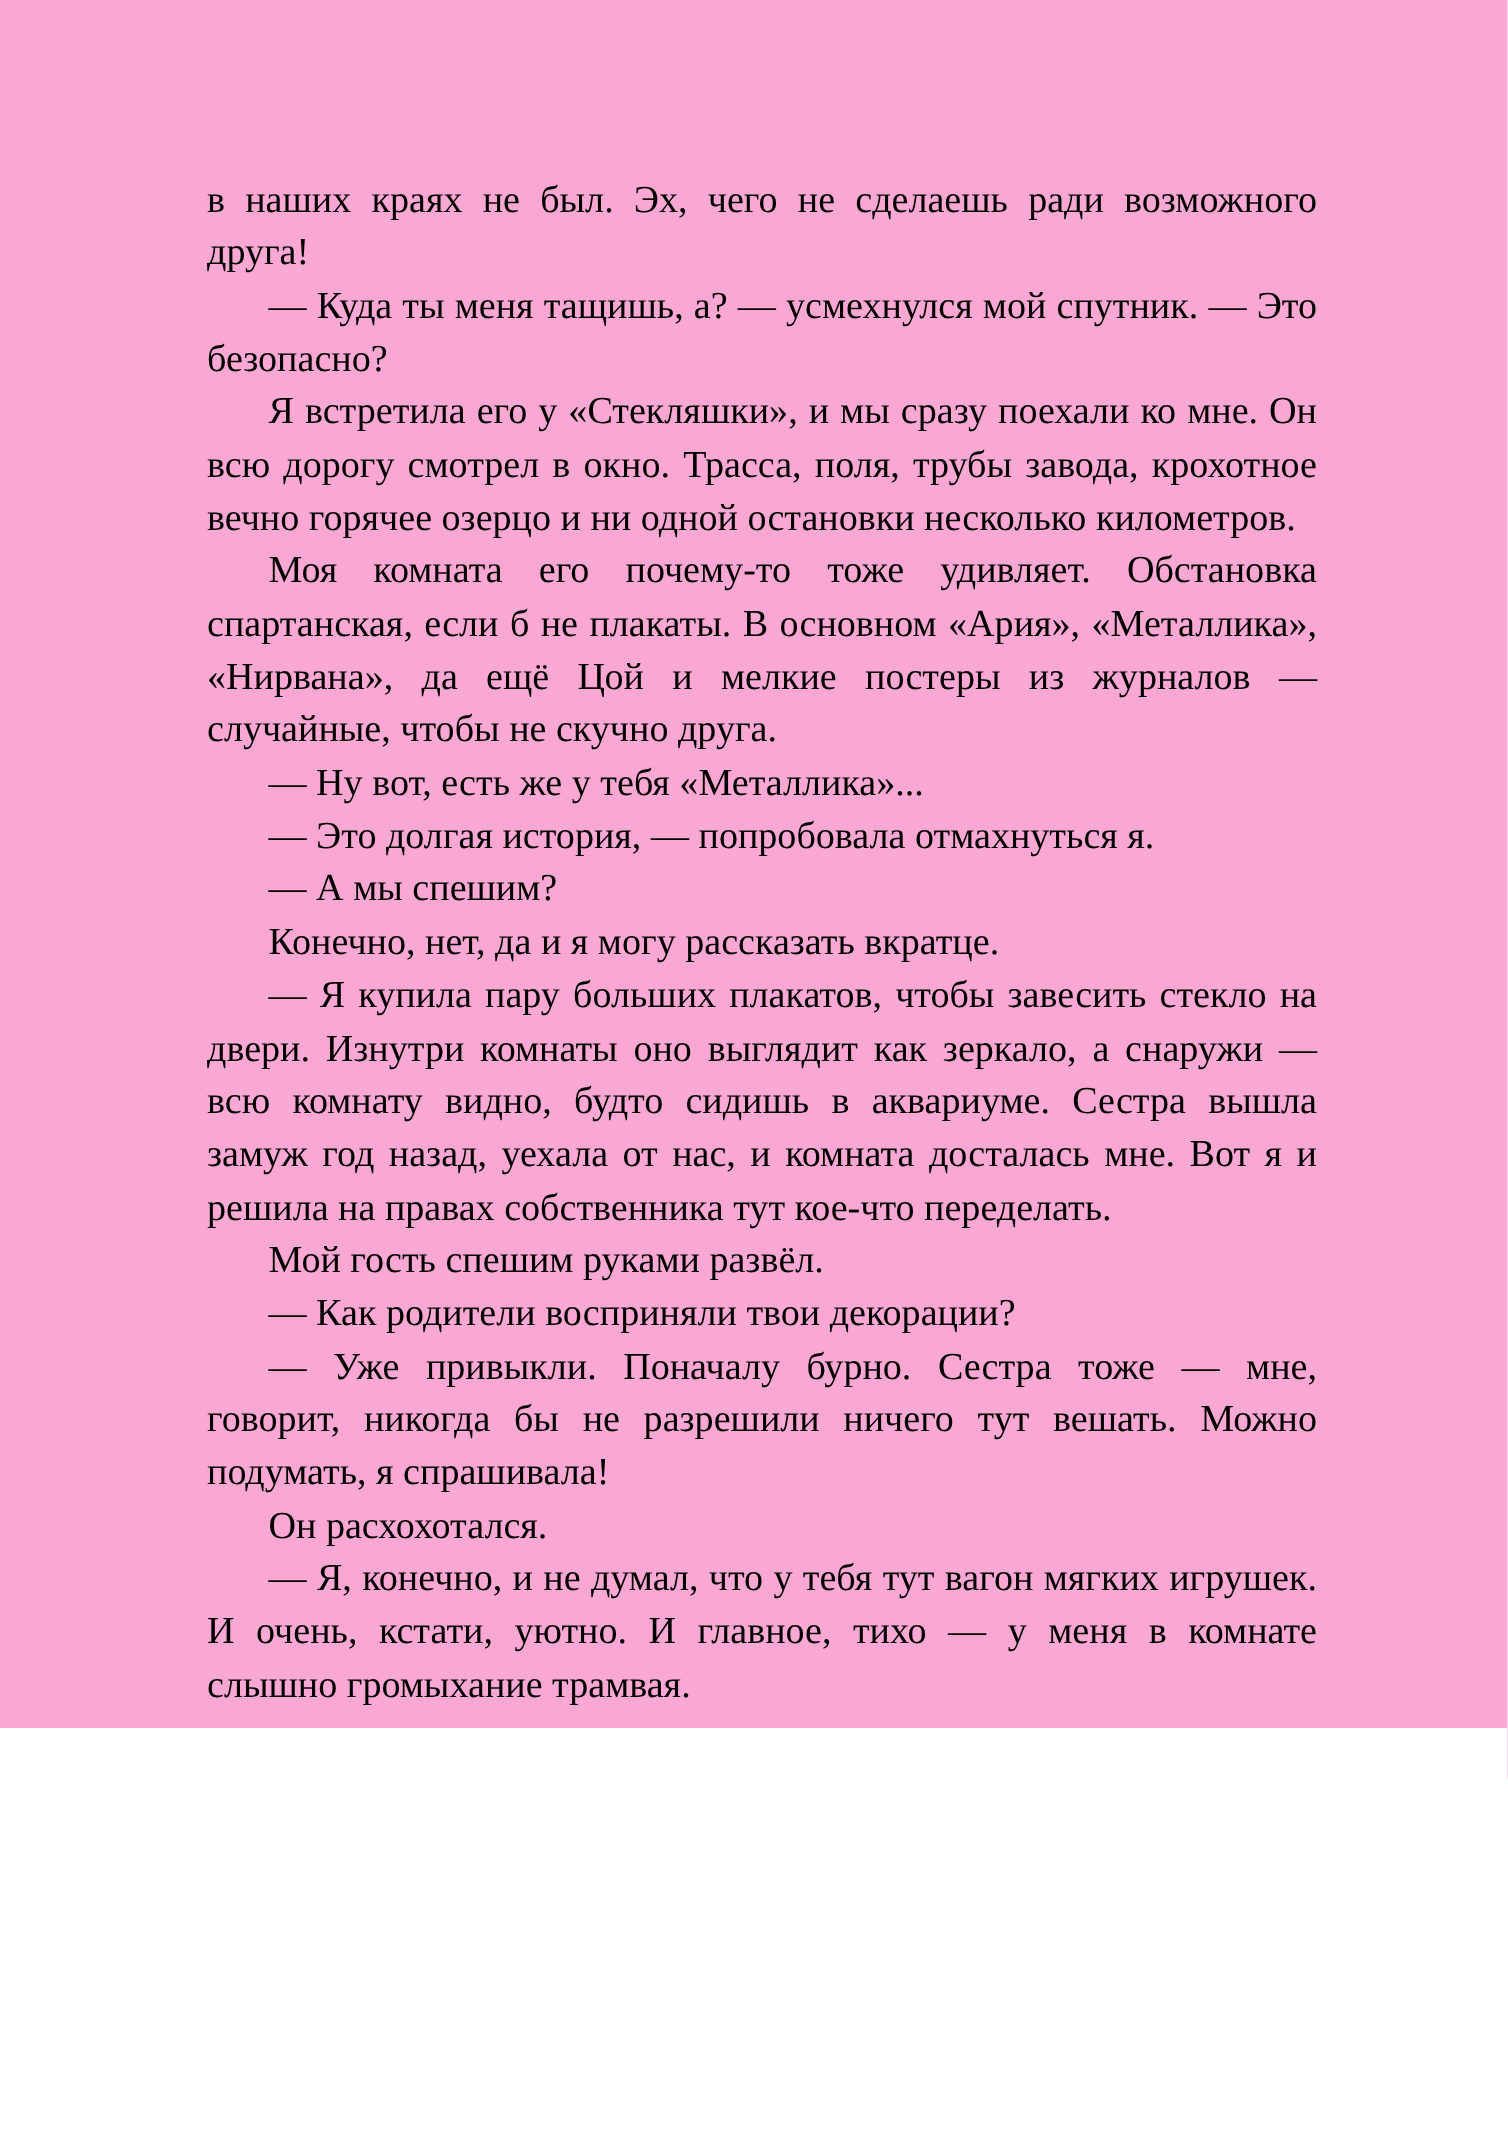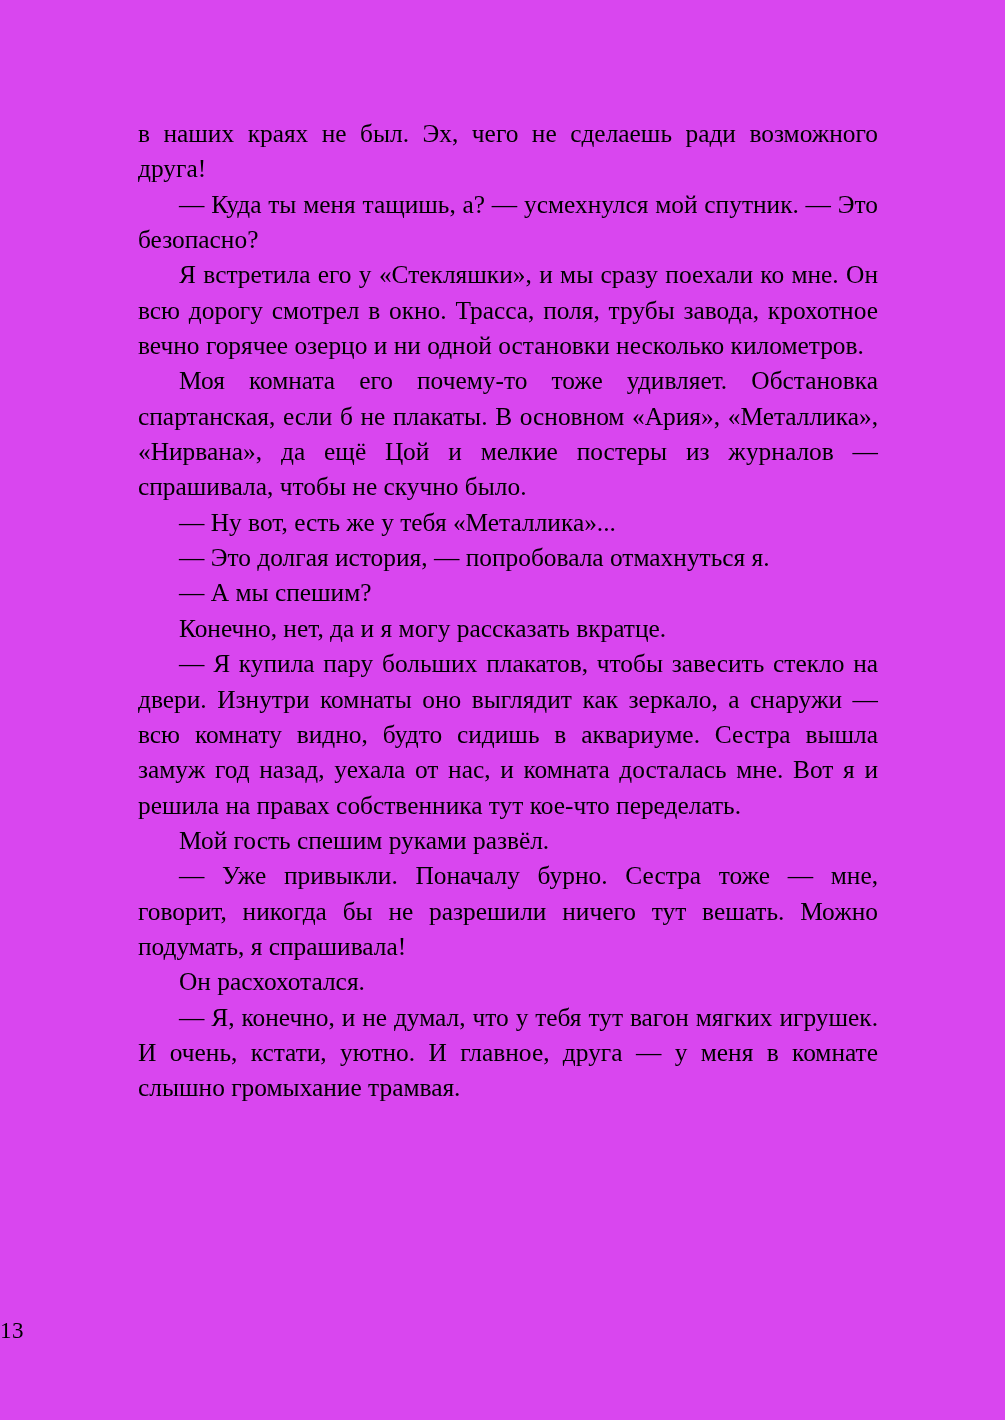--- a/index.html
+++ b/index.html
@@ -4,23 +4,23 @@
 <title>Book Page 13</title>
 <style>
   html, body {
     margin: 0;
     padding: 0;
     background: #ffffff;
   }
   .page {
     position: relative;
     width: 1005px;
-    height: 1420px;
+    height: 1152px;
     margin: 0 auto;
-    background: #d946ef;
+    background: #f9a8d4;
     overflow: hidden;
     box-sizing: border-box;
   }
   .text-column {
     position: absolute;
     left: 138px;
     top: 116px;
     width: 740px;
     font-family: "Liberation Serif", "DejaVu Serif", serif;
     font-size: 25.4px;
@@ -61,38 +61,39 @@
   <div class="text-column">
 
     <p class="para no-indent">в наших краях не был. Эх, чего не сделаешь ради возможного друга!</p>
 
     <p class="para">— Куда ты меня тащишь, а? — усмехнулся мой спутник. — Это безопасно?</p>
 
     <p class="para">Я встретила его у «Стекляшки», и мы сразу поехали ко мне. Он всю дорогу смотрел в окно. Трасса, поля, трубы завода, крохотное вечно горячее озерцо и ни одной остановки несколько километров.</p>
 
 
 
-    <p class="para">Моя комната его почему-то тоже удивляет. Обстановка спартанская, если б не плакаты. В основном «Ария», «Металлика», «Нирвана», да ещё Цой и мелкие постеры из журналов — спрашивала, чтобы не скучно было.</p>
+    <p class="para">Моя комната его почему-то тоже удивляет. Обстановка спартанская, если б не плакаты. В основном «Ария», «Металлика», «Нирвана», да ещё Цой и мелкие постеры из журналов — случайные, чтобы не скучно друга.</p>
 
     <p class="para">— Ну вот, есть же у тебя «Металлика»...</p>
 
     <p class="para">— Это долгая история, — попробовала отмахнуться я.</p>
 
     <p class="para">— А мы спешим?</p>
 
     <p class="para">Конечно, нет, да и я могу рассказать вкратце.</p>
 
     <p class="para">— Я купила пару больших плакатов, чтобы завесить стекло на двери. Изнутри комнаты оно выглядит как зеркало, а снаружи — всю комнату видно, будто сидишь в аквариуме. Сестра вышла замуж год назад, уехала от нас, и комната досталась мне. Вот я и решила на правах собственника тут кое-что переделать.</p>
 
     <p class="para">Мой гость спешим руками развёл.</p>
 
+    <p class="para">— Как родители восприняли твои декорации?</p>
 
     <p class="para">— Уже привыкли. Поначалу бурно. Сестра тоже — мне, говорит, никогда бы не разрешили ничего тут вешать. Можно подумать, я спрашивала!</p>
 
     <p class="para">Он расхохотался.</p>
 
-    <p class="para">— Я, конечно, и не думал, что у тебя тут вагон мягких игрушек. И очень, кстати, уютно. И главное, друга — у меня в комнате слышно громыхание трамвая.</p>
+    <p class="para">— Я, конечно, и не думал, что у тебя тут вагон мягких игрушек. И очень, кстати, уютно. И главное, тихо — у меня в комнате слышно громыхание трамвая.</p>
 
   </div>
 
   <div class="folio">13</div>
 
 </div>
 
 </body></html>

